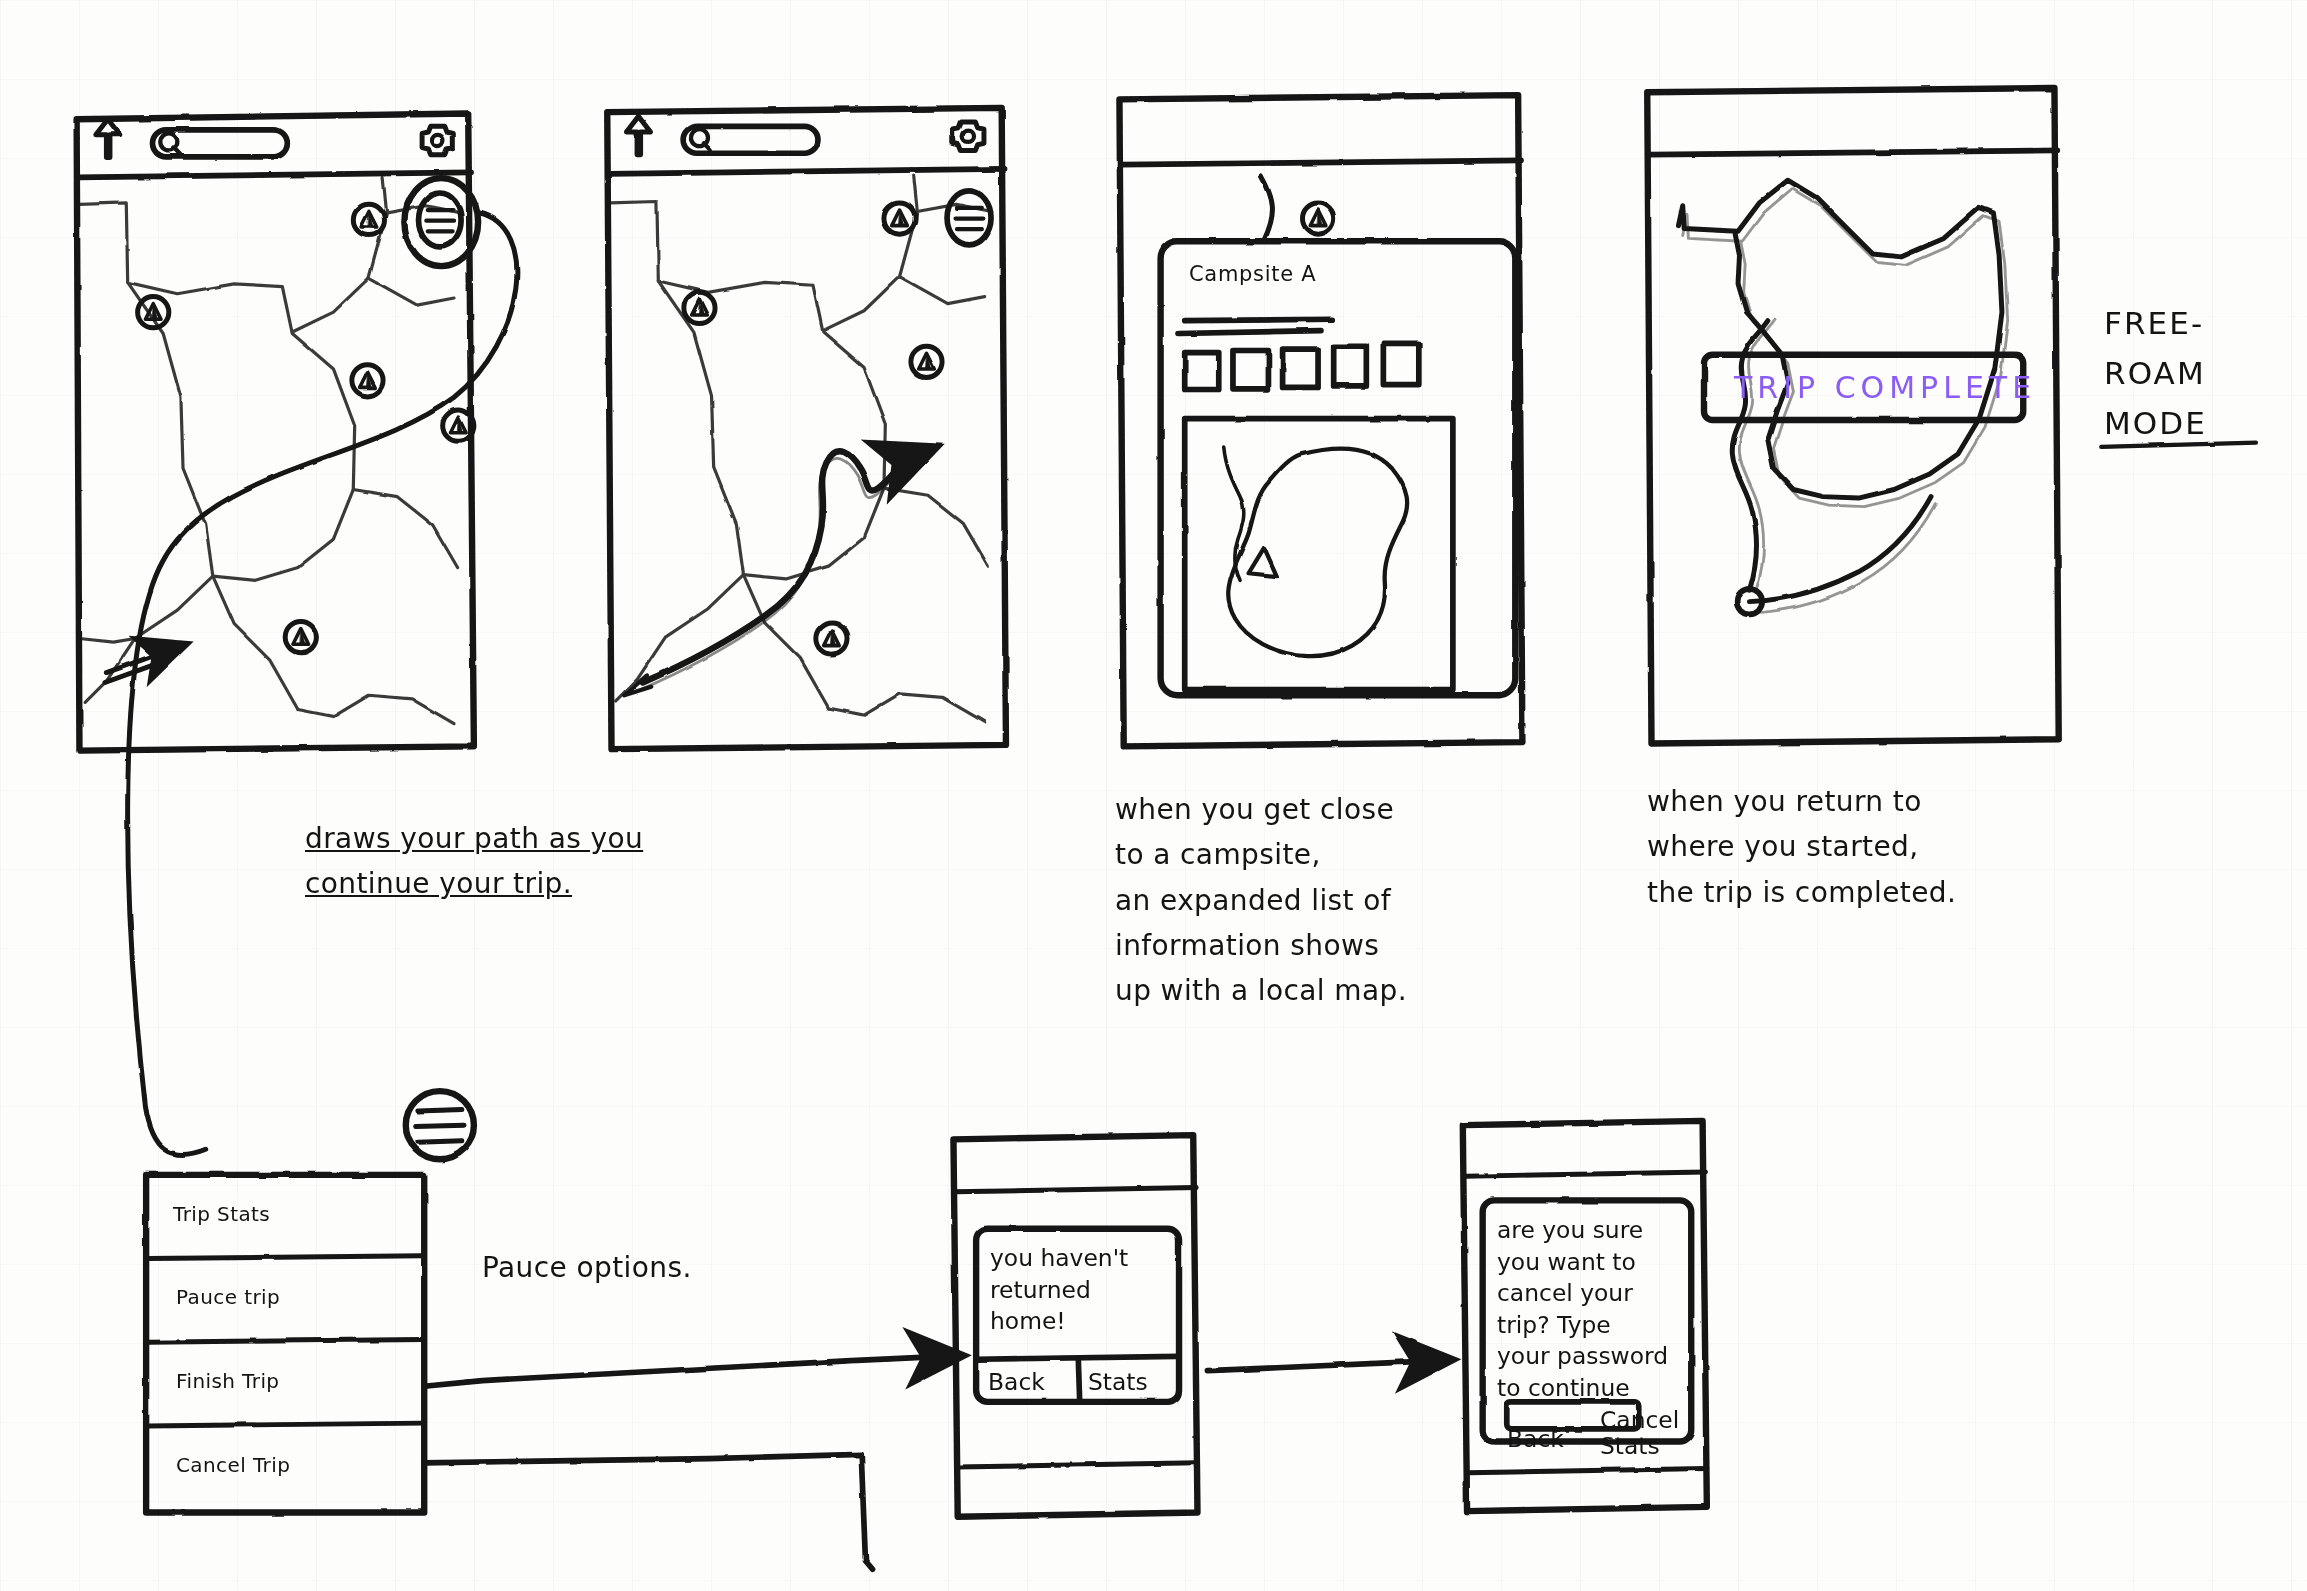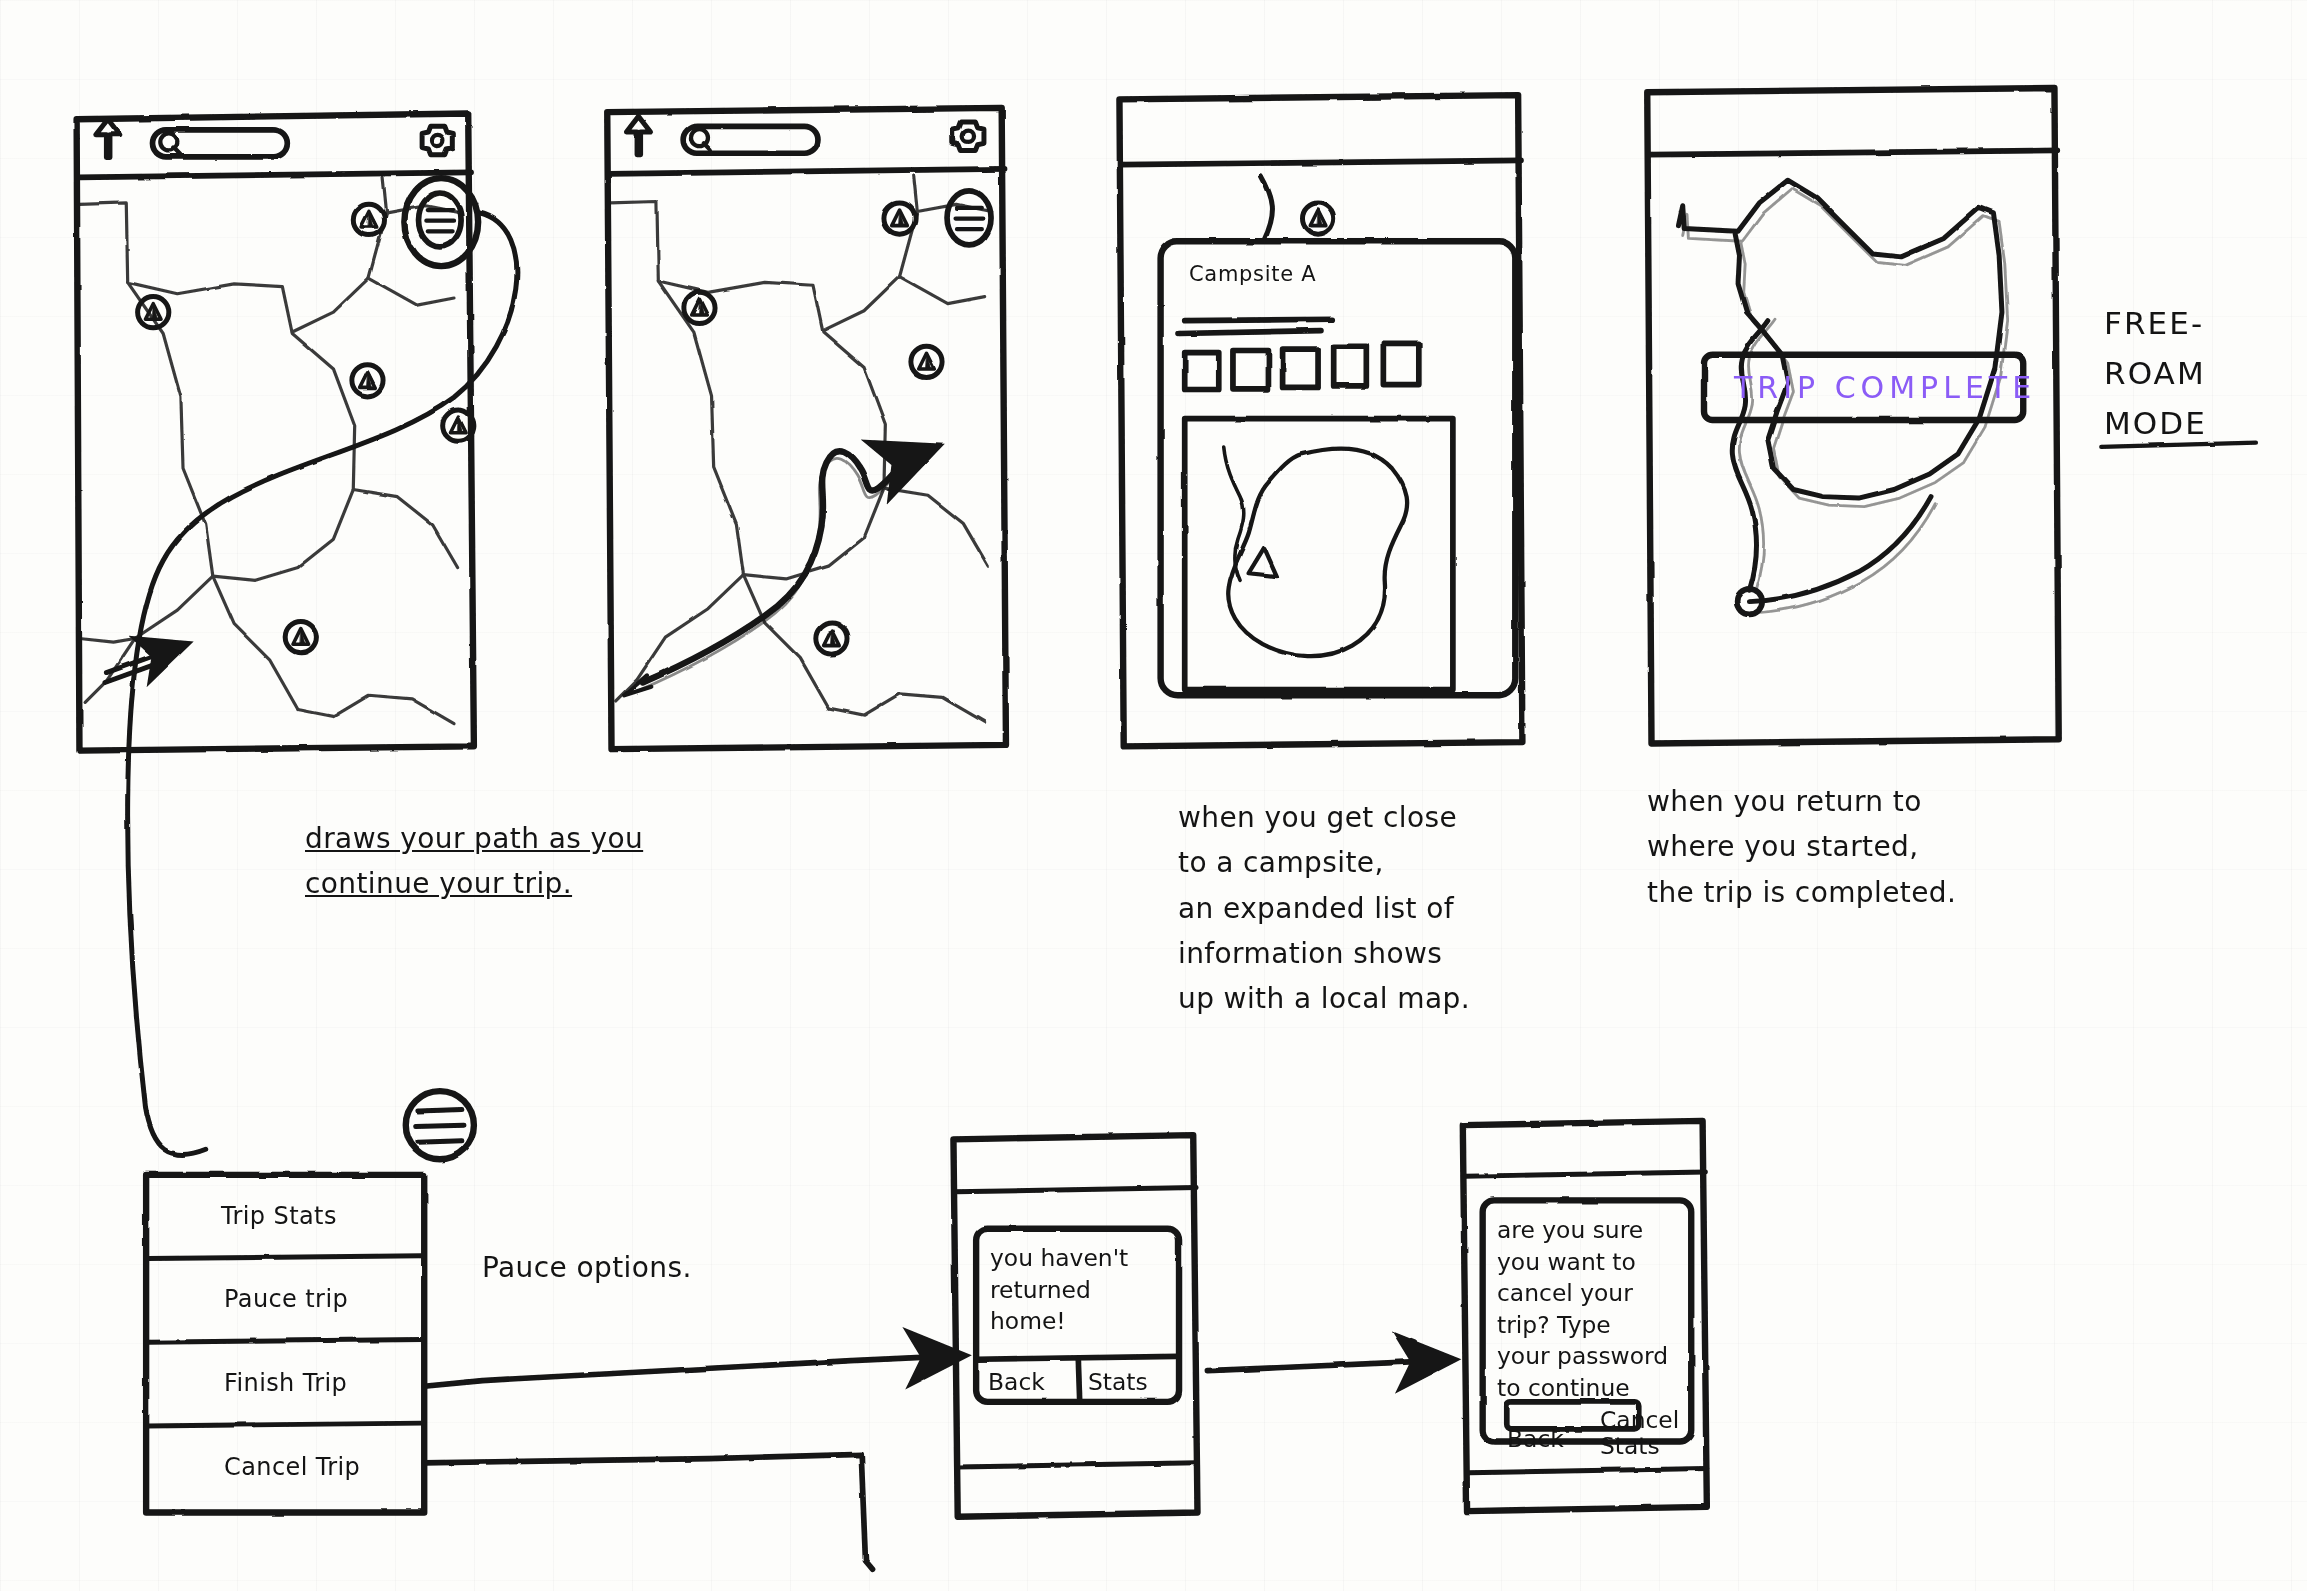--- a/index.html
+++ b/index.html
@@ -14,21 +14,21 @@
   }
   svg.sheet{position:absolute;inset:0;width:2307px;height:1592px;}
 
   
   .note{position:absolute;font-family:"DejaVu Sans",sans-serif;color:#141414;
         line-height:1.62;letter-spacing:0.4px;white-space:pre-line;}
   .note.cap{font-size:28px;}
   .note.big{font-size:31px;letter-spacing:2.1px;}
 
   .menu-label{position:absolute;font-size:28px;color:#141414;letter-spacing:0.4px;}
-  .menu-item{position:absolute;font-size:24px;color:#141414;letter-spacing:0.4px;margin-left:48px;}
+  .menu-item{position:absolute;font-size:20px;color:#141414;letter-spacing:0.4px;}
   .dlg-text{position:absolute;font-size:23.4px;color:#141414;line-height:1.35;white-space:pre-line;}
   .dlg-btn{position:absolute;font-size:23.4px;color:#141414;}
   .card-title{position:absolute;font-size:21px;color:#141414;letter-spacing:0.7px;}
   .banner-text{position:absolute;font-size:30px;color:#8b5cf6;letter-spacing:5px;}
 </style>
 </head>
 <body>
 
 <div id="paper"></div>
 
@@ -235,21 +235,21 @@
       <rect x="2124" y="1976" width="186" height="38" rx="6" stroke-width="8"></rect>
     </g>
 
     <path d="M2962,630 L3180,624" stroke-width="6"></path>
   </g>
 </svg>
 
 <div class="note cap" style="left:305px;top:816px;width:596px;text-decoration:underline;">draws  your  path  as  you
 continue  your  trip.</div>
 
-<div class="note cap" style="left:1178px;top:787px;width:454px;margin-top:8px;">when  you  get  close
+<div class="note cap" style="left:1115px;top:787px;width:454px;">when  you  get  close
 to  a  campsite,
 an  expanded  list of
 information  shows
 up  with  a  local map.</div>
 
 <div class="note cap" style="left:1647px;top:779px;width:454px;">when  you  return  to
 where  you  started,
 the  trip  is  completed.</div>
 
 <div class="note big" style="left:2104px;top:298px;width:213px;">FREE-

